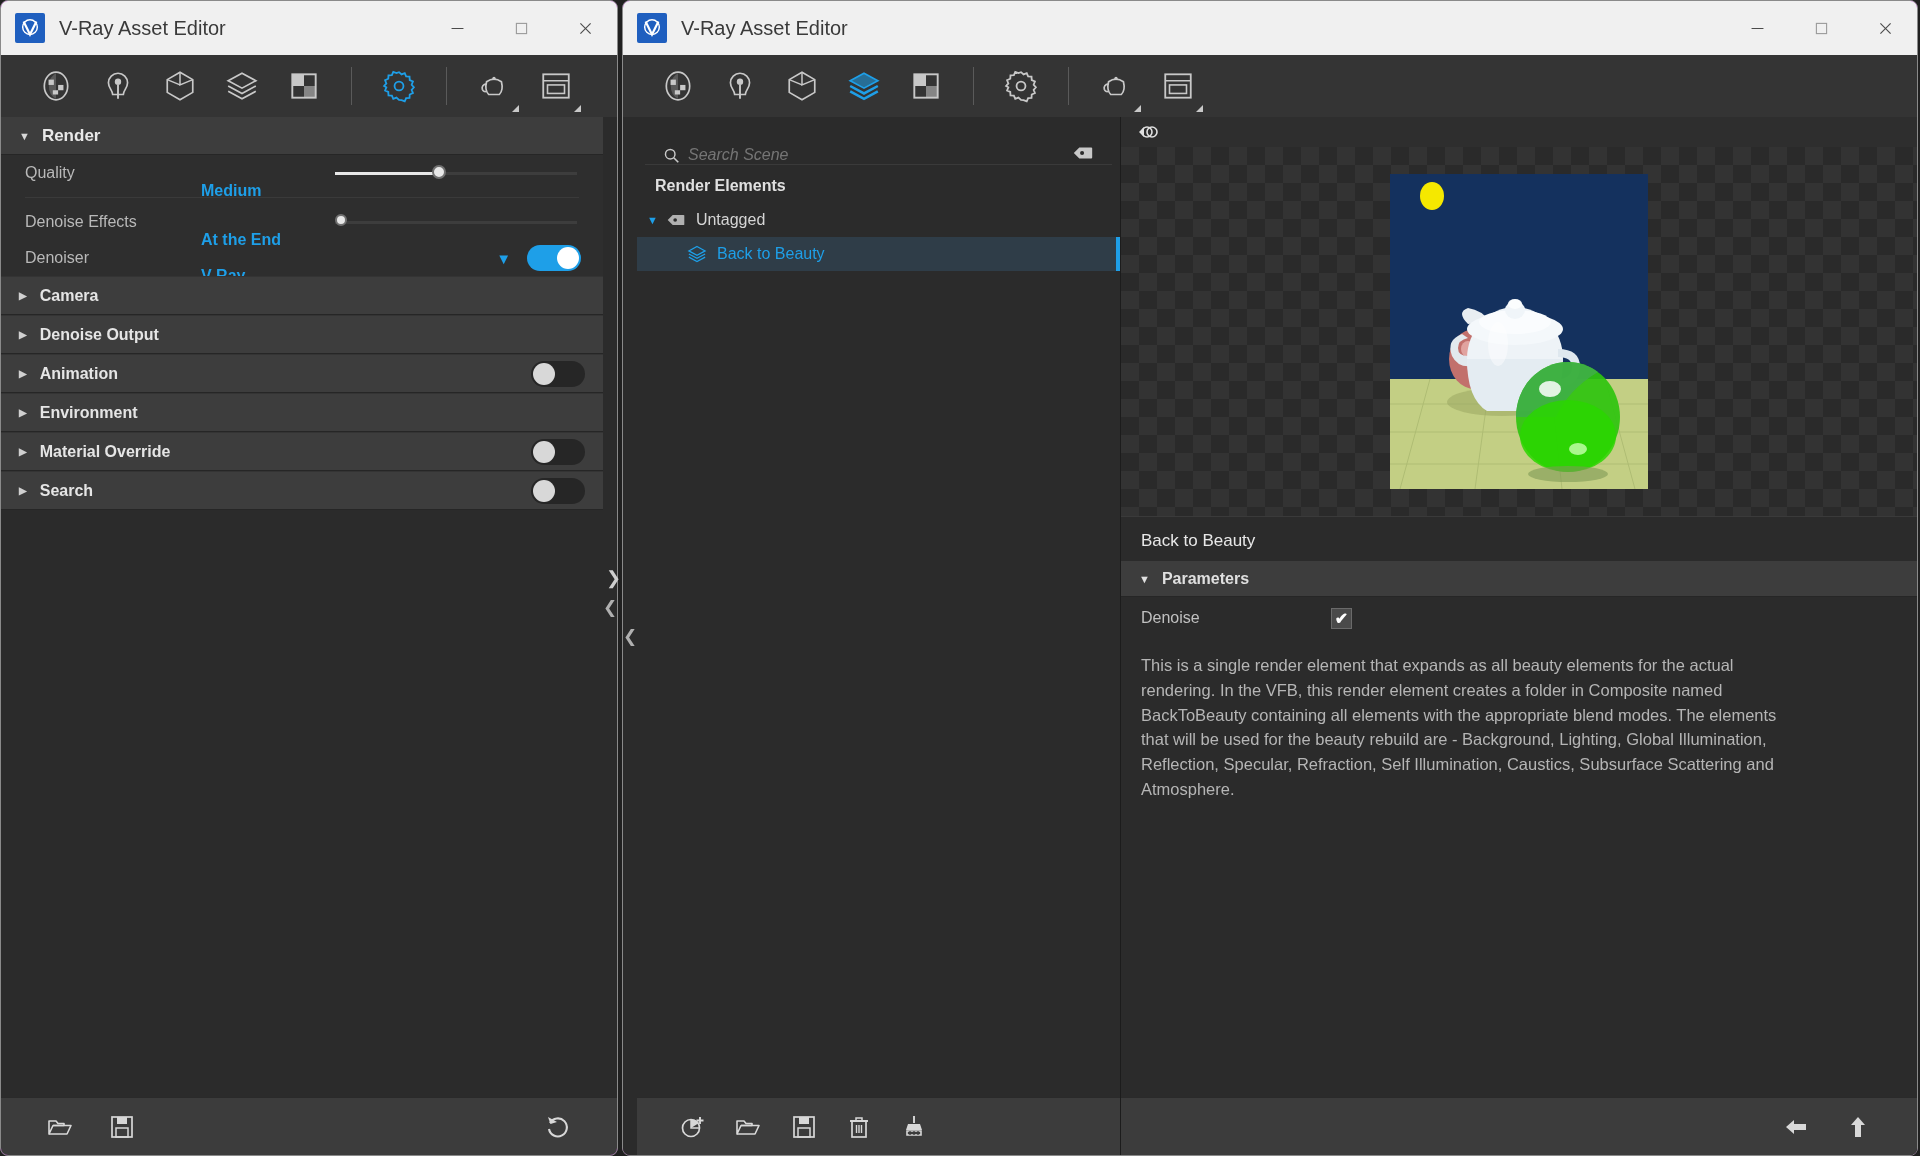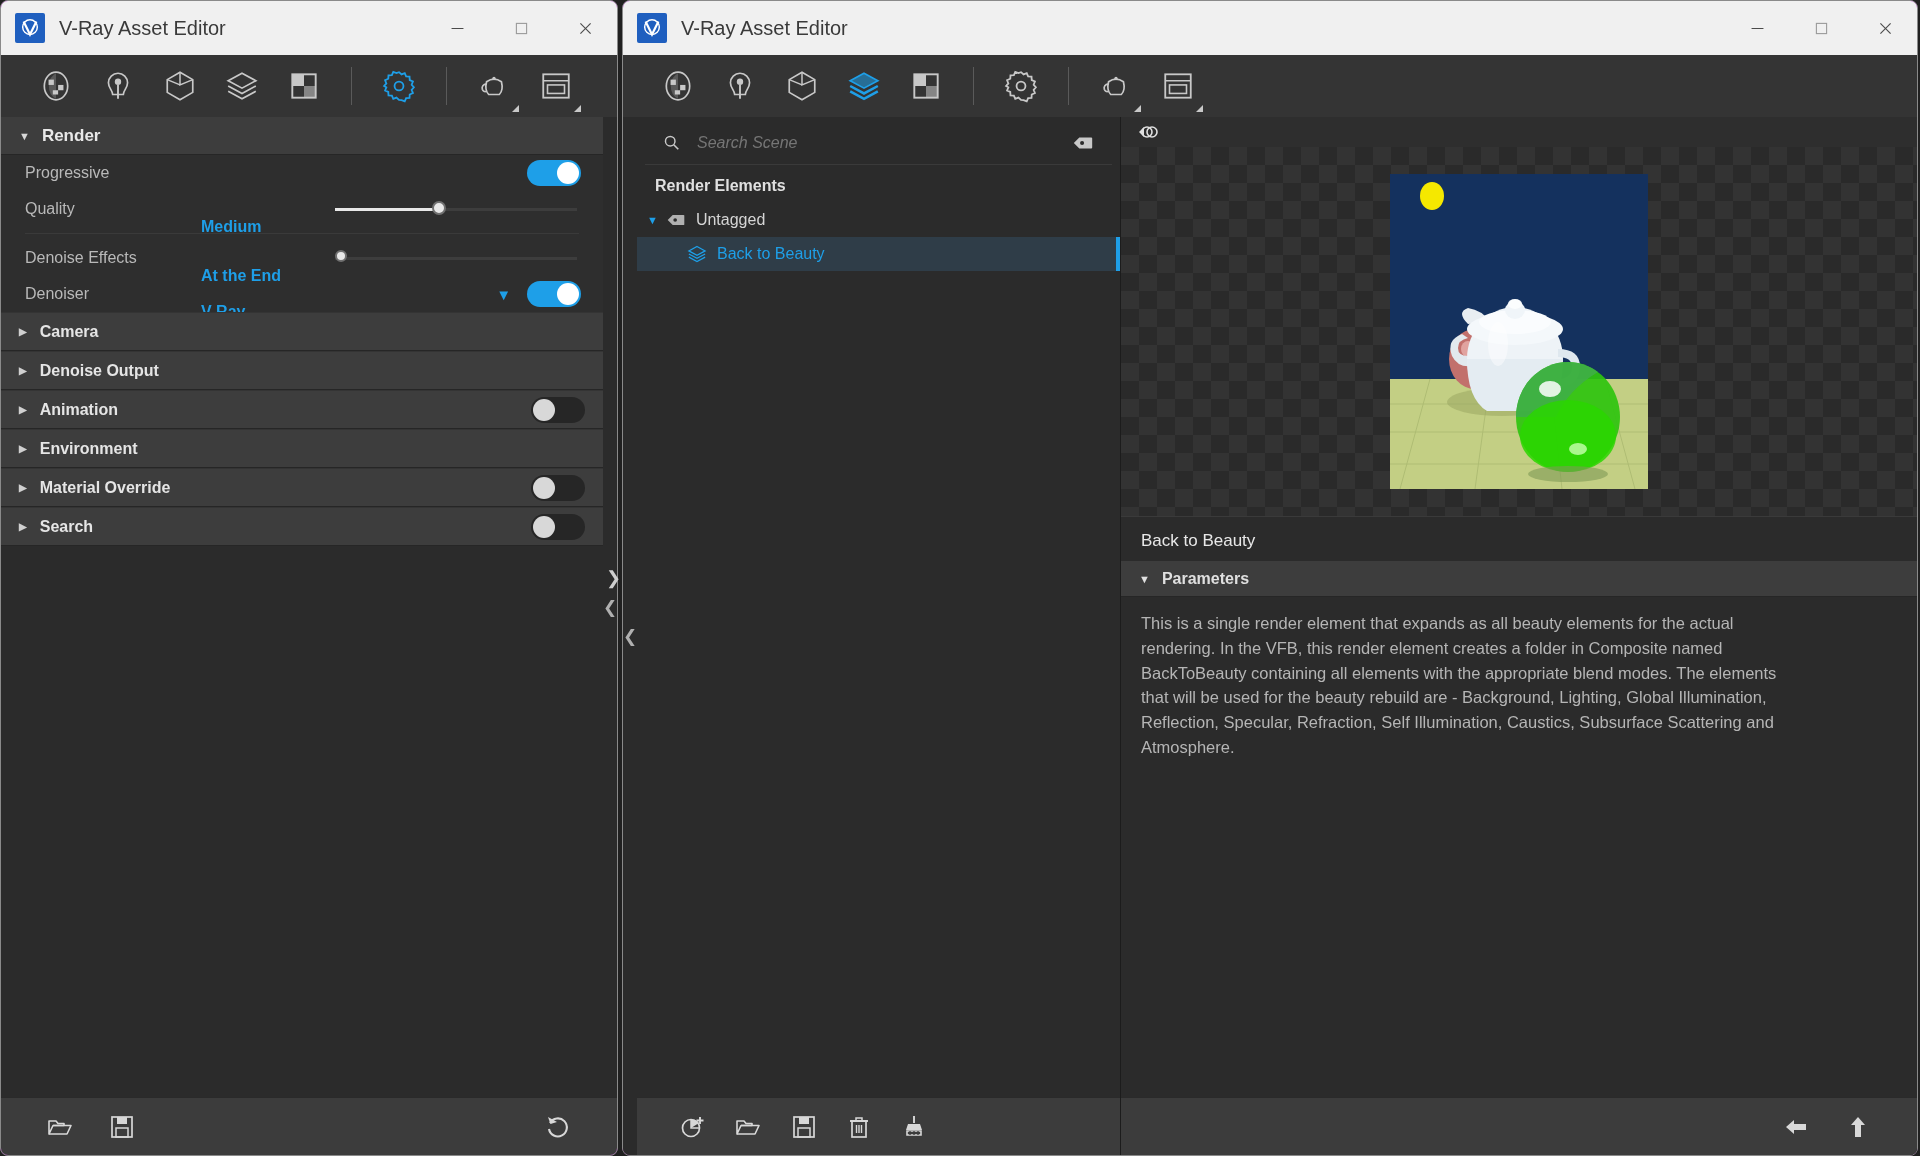--- a/index.html
+++ b/index.html
@@ -147,22 +147,22 @@
     border-bottom: 1px solid #262626;
     border-top: 1px solid #343434;
   }
   .section-row .tri { margin-right: 13px; font-size: 10px; color: #d0d0d0; }
 
   .chevron-down { color:#1e9fe8; font-size: 15px; margin-right: 16px;}
 
   
   .mid-panel { width: 484px; flex: none; background: #2b2b2b; display:flex; flex-direction: column; border-right: 1px solid #1c1c1c;}
   .search-bar {
-    height: 44px; display: flex; align-items: center;
-    padding: 0 18px; gap: 17px;
+    height: 44px; display: flex; align-items: flex-end;
+    padding: 0 18px; gap: 8px;
     border-bottom: 1px solid #3a3a3a;
     margin: 4px 8px 0 8px;
   }
   .search-bar svg { width: 17px; height: 17px; color: #c8c8c8; flex:none; }
   .search-input {
     flex: 1; background: transparent; border: none; outline: none;
     color: #9a9a9a; font-style: italic; font-size: 16px;
     font-family: "Liberation Sans", sans-serif;
   }
   .tag-icon-blue { color: #1e9fe8; }
@@ -353,28 +353,20 @@
       <div class="panel-inner">
 
         <div class="rollout">
           <span class="tri">▼</span>
           <span>Render</span>
         </div>
 
         <div class="settings-area">
 
 
-          <div class="row">
-            <div class="row-label">Progressive</div>
-            <div style="margin-left:auto; display:flex; align-items:center;">
-              <div class="toggle">
-                  <div class="knob"></div>
-                </div>
-            </div>
-          </div>
 
           <div class="row">
             <div class="row-label">Quality</div>
             <div class="accent" style="width:118px;">Medium</div>
             <div class="slider">
               <div class="track-full"></div>
               <div class="track-fill" style="width:42%;"></div>
               <div class="handle" style="left:40%;"></div>
             </div>
           </div>
@@ -696,20 +688,26 @@
           </div>
         </div>
 
         <div class="detail-title">Back to Beauty</div>
 
         <div class="rollout-sub">
           <span class="tri" style="margin-right:12px;font-size:11px;">▼</span>
           <span>Parameters</span>
         </div>
 
+        <div class="param-row">
+          <div class="lbl">Denoise</div>
+          <div class="checkbox">
+            <span>✔</span>
+          </div>
+        </div>
 
         <div class="description">This is a single render element that expands as all beauty elements for the actual rendering. In the VFB, this render element creates a folder in Composite named BackToBeauty containing all elements with the appropriate blend modes. The elements that will be used for the beauty rebuild are - Background, Lighting, Global Illumination, Reflection, Specular, Refraction, Self Illumination, Caustics, Subsurface Scattering and Atmosphere.</div>
 
         <div style="flex:1;"></div>
 
         <div class="bottombar">
           <div class="bb-spacer"></div>
           <div class="bb-icon">
             <svg viewBox="0 0 26 26" fill="none">
                 <path d="M3 13 L11 6 v4 h12 v6 H11 v4z" fill="currentColor"></path>

